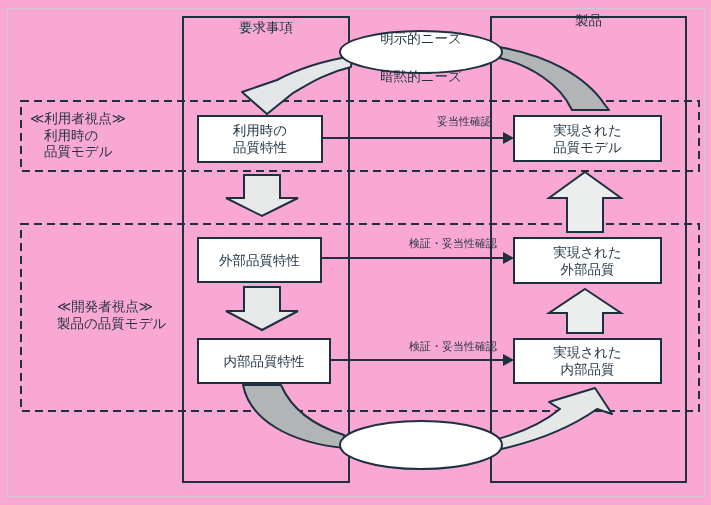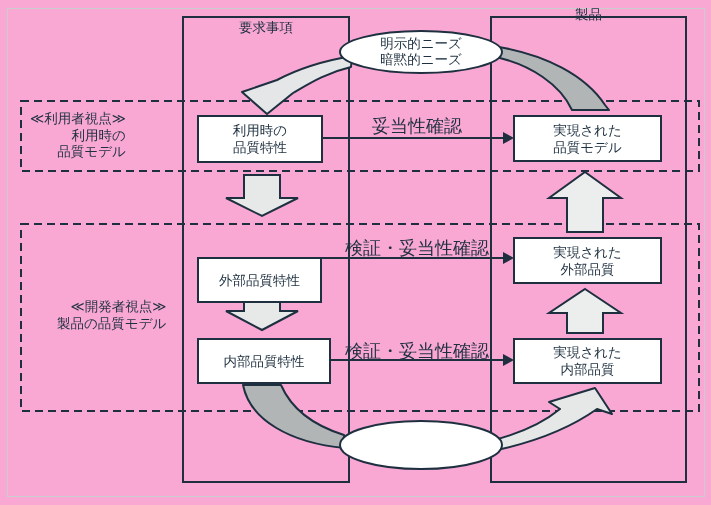--- a/index.html
+++ b/index.html
@@ -12,27 +12,27 @@
     position:absolute;left:7px;top:8px;width:696px;height:487px;
     border:1px solid #c9cdce;pointer-events:none;
   }
   svg.layer{position:absolute;left:0;top:0;}
   .qbox{
     position:absolute;background:#ffffff;border:2px solid #1e3040;
     display:flex;flex-direction:column;justify-content:center;align-items:center;
     font-size:13.5px;line-height:17px;box-sizing:border-box;text-align:center;
   }
   .col-header{position:absolute;font-size:13.5px;text-align:center;}
-  .persp-label{position:absolute;font-size:13.5px;line-height:16.5px;text-align:right;}
+  .persp-label{position:absolute;font-size:13.5px;line-height:16.5px;}
   .persp-label .indent{padding-left:14px;}
   .ellipse-label{
-    position:absolute;display:flex;flex-direction:column;justify-content:center;
-    align-items:center;font-size:13.5px;line-height:16.5px;text-align:center;
+    position:absolute;display:flex;flex-direction:column;
+    align-items:center;font-size:13.5px;line-height:16.5px;text-align:center;gap:21px;
   }
-  .conn-label{position:absolute;font-size:18px;text-align:center;}
+  .conn-label{position:absolute;font-size:11px;text-align:right;}
   span{display:block;}
 </style>
 </head>
 <body>
 
 <div id="stage">
 
   <div class="outer-frame"></div>
 
   <svg class="layer" width="711" height="505" viewBox="0 0 711 505">
@@ -65,21 +65,21 @@
     <path d="M 352 56 C 322 61 296 70 277 80 L 242 92 L 267 114 L 293 93 C 307 85 325 73 351 67 Z" fill="#e4e6e7" stroke="#1e3040" stroke-width="2" stroke-linejoin="round"></path>
     <path d="M 493 46 C 546 54 586 76 605 105 L 609 110 L 572 110 C 561 86 532 64 491 56 Z" fill="#b2b5b6" stroke="#1e3040" stroke-width="2" stroke-linejoin="round"></path>
     <path d="M 243 385 L 281 385 C 291 408 312 425 344 435 L 345 448 C 290 443 250 420 243 385 Z" fill="#b2b5b6" stroke="#1e3040" stroke-width="2" stroke-linejoin="round"></path>
     <path d="M 494 440 C 521 433 543 423 560 409 L 549 402 L 595 388 L 612 414 L 597 409 C 573 426 543 440 497 450 Z" fill="#e6e8e8" stroke="#1e3040" stroke-width="2" stroke-linejoin="round"></path>
 
     <ellipse cx="421" cy="52" rx="81" ry="21" fill="#ffffff" stroke="#1e3040" stroke-width="2"></ellipse>
     <ellipse cx="421" cy="445" rx="81" ry="24" fill="#ffffff" stroke="#1e3040" stroke-width="2"></ellipse>
   </svg>
 
   <div class="col-header" style="left:183px;top:19px;width:166px;">要求事項</div>
-  <div class="col-header" style="left:491px;top:6px;width:195px;">製品</div>
+  <div class="col-header" style="left:491px;top:12px;width:195px;">製品</div>
 
   <div class="ellipse-label" style="left:341px;top:31px;width:160px;height:42px;">
     <span>明示的ニーズ</span>
     <span>暗黙的ニーズ</span>
   </div>
 
 
   <div class="persp-label" style="left:30px;top:111px;">
     <span>≪利用者視点≫</span>
     <span class="indent">利用時の</span>
@@ -87,21 +87,21 @@
   </div>
   <div class="persp-label" style="left:27px;top:299px;margin-left:30px;">
     <span>≪開発者視点≫</span>
     <span>製品の品質モデル</span>
   </div>
 
   <div class="qbox" style="left:197px;top:115px;width:126px;height:48px;">
     <span>利用時の</span>
     <span>品質特性</span>
   </div>
-  <div class="qbox" style="left:197px;top:237px;width:125px;height:46px;margin-top:20px;">
+  <div class="qbox" style="left:197px;top:237px;width:125px;height:46px;">
     <span>外部品質特性</span>
   </div>
   <div class="qbox" style="left:197px;top:338px;width:134px;height:46px;">
     <span>内部品質特性</span>
   </div>
 
   <div class="qbox" style="left:513px;top:115px;width:149px;height:47px;">
     <span>実現された</span>
     <span>品質モデル</span>
   </div>

